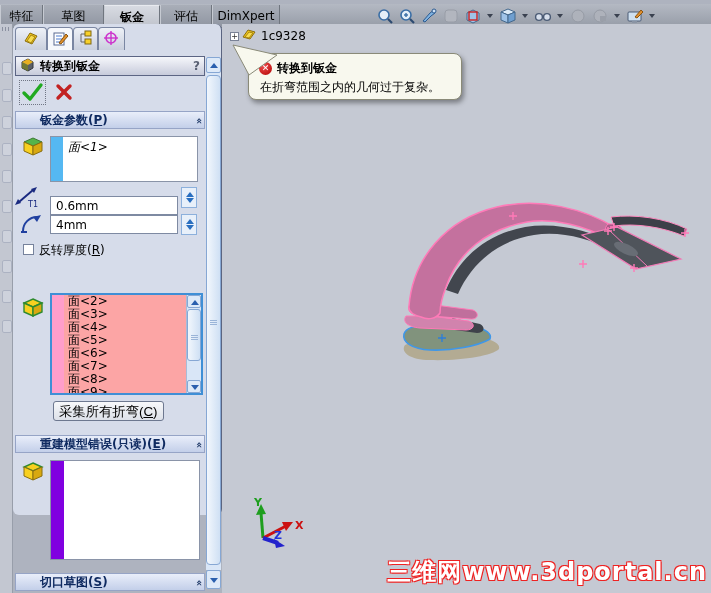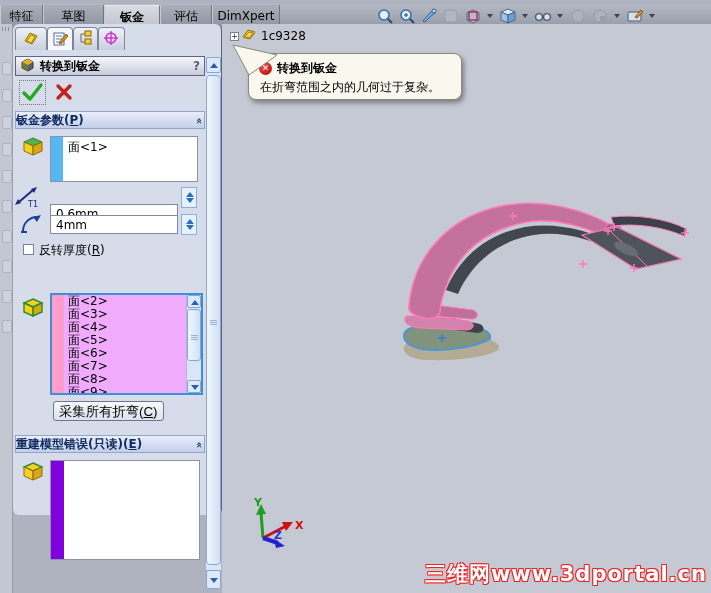--- a/index.html
+++ b/index.html
@@ -35,31 +35,31 @@
           display:flex; align-items:center; justify-content:center; }
   .ptab.active { background:#f6f8fc; }
   .pm-title { position:absolute; left:2px; top:32px; width:190px; height:20px;
               background:linear-gradient(#f6f7fb,#c7cbdb); border:1px solid #5c6584;
               display:flex; align-items:center; gap:5px; padding:0 4px; font-weight:bold; }
   .pm-help { margin-left:auto; color:#5a6174; font-weight:bold; }
   .okrow { position:absolute; left:4px; top:56px; width:180px; height:26px; }
   .okbox { position:absolute; left:2px; top:0; width:27px; height:25px; border:1px dotted #707684; }
   .sechdr { position:absolute; left:2px; width:190px; height:18px;
             background:linear-gradient(#e9eefa,#c3cfe9); border:1px solid #96a4c6;
-            color:#0f2a60; font-weight:bold; display:flex; align-items:center; padding:0 2px 0 0; }
+            color:#0f2a60; font-weight:bold; display:flex; align-items:center; padding:0 2px 0 24px; }
   .chev { margin-left:auto; color:#27406e; font-weight:bold; font-size:10px; letter-spacing:-1px;
           transform:rotate(90deg); }
   .cubeicon { position:absolute; width:22px; height:20px; }
 
   .lb { position:absolute; background:#fff; border:1px solid #8a94a8; display:flex; }
   .lb .strip { width:12px; height:100%; flex:none; }
   .lb1 { left:37px; top:112px; width:148px; height:46px; }
-  .lb1 .txt { padding:2px 0 0 5px; }
+  .lb1 .txt { padding:2px 0 0 5px;font-style:italic; }
   .lb2 { left:37px; top:269px; width:153px; height:102px; border:2px solid #3f8fd6; background:#cfe5f8; }
-  .lb2 .items { flex:1; overflow:hidden; background:#f0abfc; }
+  .lb2 .items { flex:1; overflow:hidden; background:#fca5a5; }
   .lb-item { height:13px; line-height:13px; padding-left:4px; color:#000; }
   .lb3 { left:37px; top:436px; width:150px; height:100px; }
   .lb3 .strip { width:13px; }
 
   .inlab { position:absolute; height:19px; border:1px solid #7e8aa2; background:#fff; padding:2px 0 0 5px; width:128px; left:37px; }
   .spin { position:absolute; left:168px; width:16px; height:21px; border:1px solid #8cb0dc; background:#e8f0fa; }
   .spin .u,.spin .d { position:absolute; left:4px; width:0; height:0; border-left:4px solid transparent; border-right:4px solid transparent; }
   .spin .u { top:4px; border-bottom:5px solid #2a6fc0; }
   .spin .d { bottom:4px; border-top:5px solid #2a6fc0; }
 
@@ -97,21 +97,21 @@
   .tree { position:absolute; left:8px; top:4px; display:flex; align-items:center; gap:3px; }
   .plusbox { width:9px; height:9px; border:1px solid #7a8296; background:#fff; font-size:8px; line-height:7px; text-align:center; color:#333; }
   .balloon { position:absolute; left:26px; top:29px; width:214px; height:47px; background:#f8f8ee;
              border:1px solid #8a8a78; border-radius:8px; box-shadow:2px 3px 5px rgba(0,0,0,.38);
              padding:6px 8px 0 10px; z-index:4; }
   .balloon .t { display:flex; align-items:center; gap:5px; font-weight:bold; }
   .balloon .m { margin-top:2px; padding-left:1px; }
   .bpointer { position:absolute; left:6px; top:16px; z-index:5; }
   .erricon { width:13px; height:13px; border-radius:50%; background:radial-gradient(circle at 35% 30%,#f05050,#b00000);
              color:#fff; font-size:9px; line-height:13px; text-align:center; font-weight:bold; flex:none; }
-  .watermark { position:absolute; right:4px; bottom:5px; font-size:21px; font-weight:bold; letter-spacing:1px;
+  .watermark { position:absolute; right:4px; bottom:5px; font-size:24px; font-weight:bold; letter-spacing:1px;
                color:#fff; text-shadow:-1px -1px 0 #e22, 1px -1px 0 #e22, -1px 1px 0 #e22, 1px 1px 0 #e22, 0 0 2px #fbb; }
 </style>
 </head>
 <body>
 
 <div id="win">
 
   <div class="tabbar">
     <div class="ctab" style="left:0;width:43px">特征</div>
     <div class="ctab" style="left:43px;width:61px">草图</div>
@@ -282,21 +282,21 @@
       <div class="txt">面&lt;1&gt;</div>
     </div>
 
     <span class="cubeicon" style="left:0;top:162px;width:28px">
       <svg width="28" height="22">
           <line x1="6" y1="16" x2="20" y2="4" stroke="#1a2a80" stroke-width="2"></line>
           <polygon points="2,19 8,17 5,13" fill="#1a2a80"></polygon>
           <polygon points="24,1 18,3 21,7" fill="#1a2a80"></polygon>
           <text x="15" y="21" font-size="8" fill="#1a2a80">T1</text>
         </svg></span>
-    <div class="inlab" style="top:180px">0.6mm</div>
+    <div class="inlab" style="top:172px">0.6mm</div>
     <div class="spin" style="top:163px">
         <span class="u"></span>
         <span class="d"></span>
       </div>
 
     <span class="cubeicon" style="left:6px;top:189px;width:26px">
       <svg width="26" height="22">
           <path d="M4 18 A 14 14 0 0 1 18 4" fill="none" stroke="#2040a0" stroke-width="2"></path>
           <polygon points="22,2 14,4 18,9" fill="#2040a0"></polygon>
           <line x1="2" y1="19" x2="8" y2="19" stroke="#2040a0" stroke-width="2"></line>
@@ -352,20 +352,24 @@
       <svg width="22" height="20">
           <polygon points="11,2 20,6 11,10 2,6" fill="#f8d020" stroke="#2e8a2e" stroke-width="1.4"></polygon>
           <polygon points="2,6 11,10 11,19 2,15" fill="#f8d020" stroke="#8a6e10"></polygon>
           <polygon points="20,6 11,10 11,19 20,15" fill="#d8a810" stroke="#8a6e10"></polygon>
         </svg></span>
     <div class="lb lb3">
       <div class="strip" style="background:#8000e0"></div>
       <div style="flex:1;background:#fff"></div>
     </div>
 
+    <div class="sechdr" style="top:549px">
+      <span><span>切口草图(</span><u>S</u><span>)</span></span>
+      <span class="chev">«</span>
+    </div>
 
     <div class="psb-track"></div>
     <div class="psb-btn" style="top:33px">
         <span class="tri-u" style="left:3px;top:5px"></span>
       </div>
     <div class="psb-thumb">
         <span class="grip"></span>
       </div>
     <div class="psb-btn" style="top:546px;height:19px">
         <span class="tri-d" style="left:3px;top:7px"></span>

